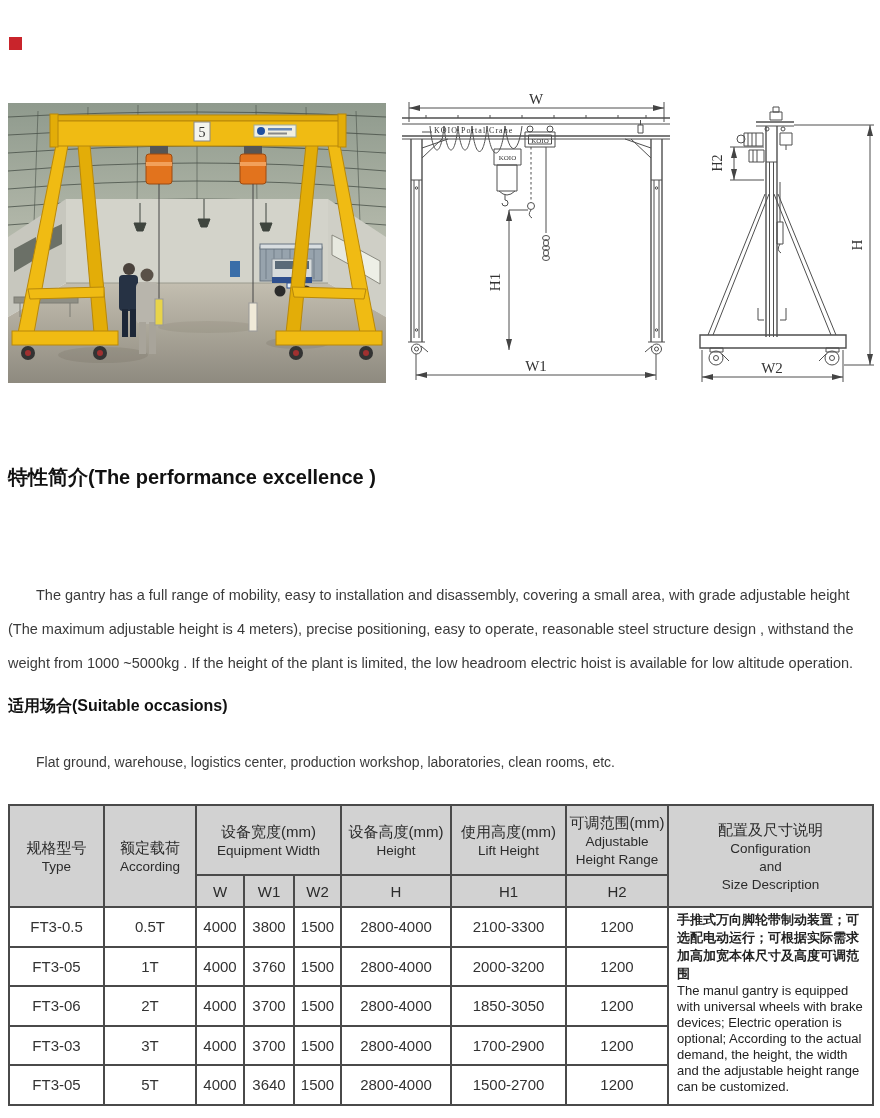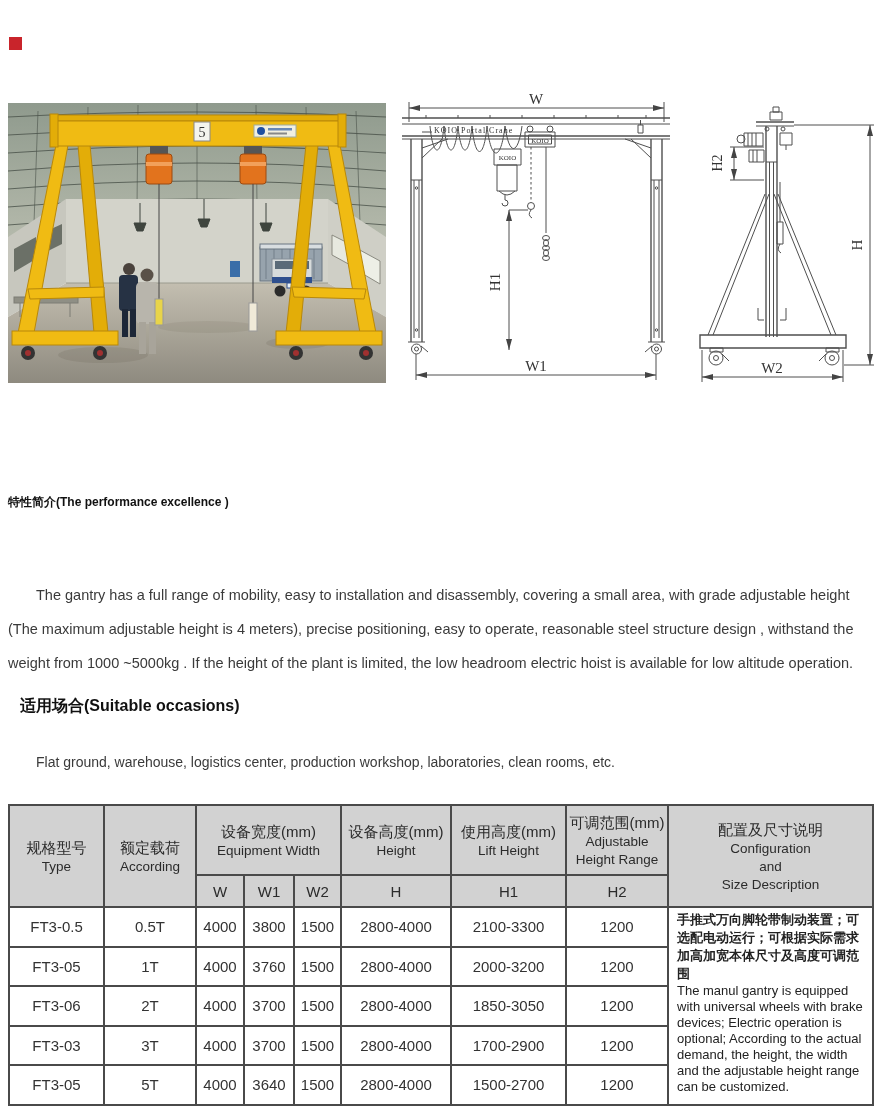--- a/index.html
+++ b/index.html
@@ -5,24 +5,24 @@
   html,body{margin:0;padding:0;background:#ffffff;}
   .page{position:relative;width:880px;height:1118px;background:#fff;overflow:hidden;
         font-family:"Liberation Sans","DejaVu Sans",sans-serif;color:#333;}
   .abs{position:absolute;}
   
   .corner-mark{left:9px;top:37px;width:13px;height:13px;}
   
   svg text{font-family:"Liberation Serif","DejaVu Serif",serif;fill:#333;}
   .draw line,.draw path,.draw rect,.draw circle,.draw ellipse,.draw polyline{vector-effect:non-scaling-stroke;}
   
-  .h1{left:8px;top:464px;width:860px;font-size:12px;font-weight:bold;color:#111;margin-top:30px;}
+  .h1{left:8px;top:464px;width:860px;font-size:20px;font-weight:bold;color:#111;}
   .para-zh{left:8px;top:492px;width:862px;font-size:14.5px;line-height:28px;color:#3a3a3a;text-indent:56px;}
   .para-en{left:8px;top:578px;width:866px;font-size:14.5px;line-height:34px;color:#3a3a3a;text-indent:28px;}
-  .h2{left:8px;top:696px;width:860px;font-size:16px;font-weight:bold;color:#111;margin-left:12px;}
+  .h2{left:8px;top:696px;width:860px;font-size:16px;font-weight:bold;color:#111;}
   .occ-zh{left:36px;top:729px;width:830px;font-size:14.5px;color:#3a3a3a;}
   .occ-en{left:36px;top:754px;width:830px;font-size:14px;color:#3a3a3a;}
   
   .spec-wrap{left:8px;top:804px;width:864px;}
   table.spec{border-collapse:collapse;table-layout:fixed;width:864px;}
   .spec th,.spec td{border:2px solid #4a4a4a;padding:0;text-align:center;vertical-align:middle;overflow:hidden;}
   .spec th{background:#d2d2d2;font-weight:normal;color:#2b2b2b;}
   .spec .zh{font-size:15px;line-height:21px;}
   .spec .en{font-size:13.5px;line-height:18px;}
   .spec .sub{height:30px;font-size:15px;background:#d2d2d2;}

